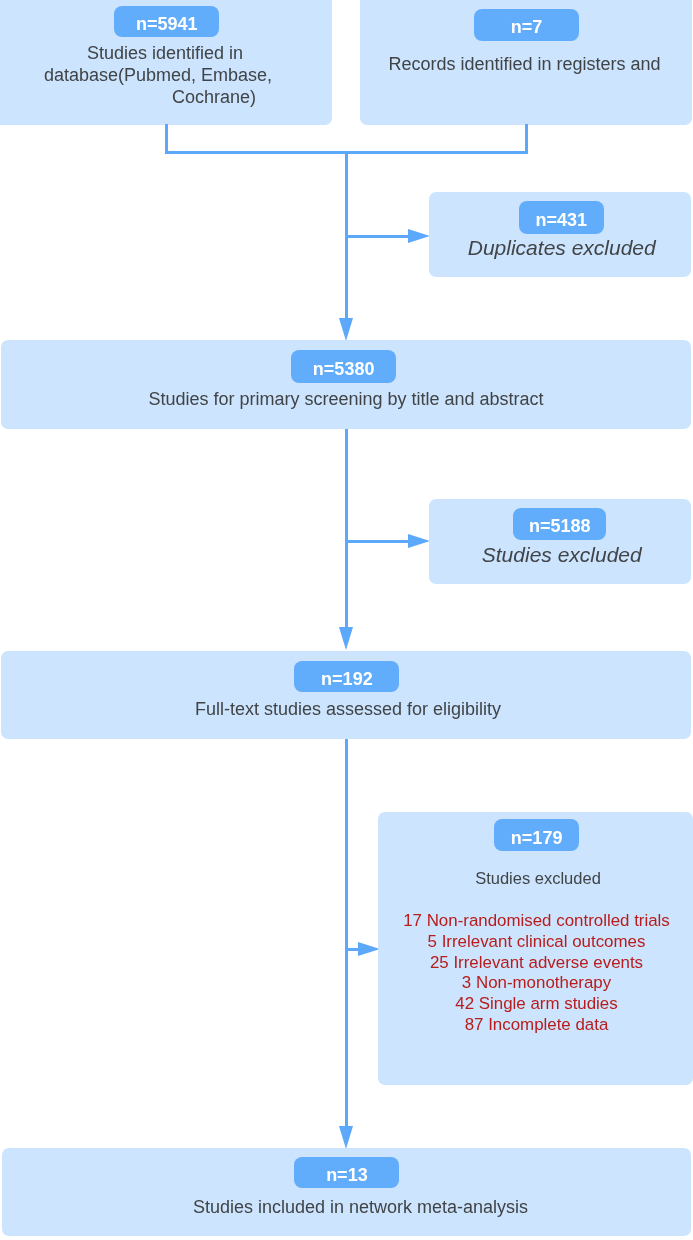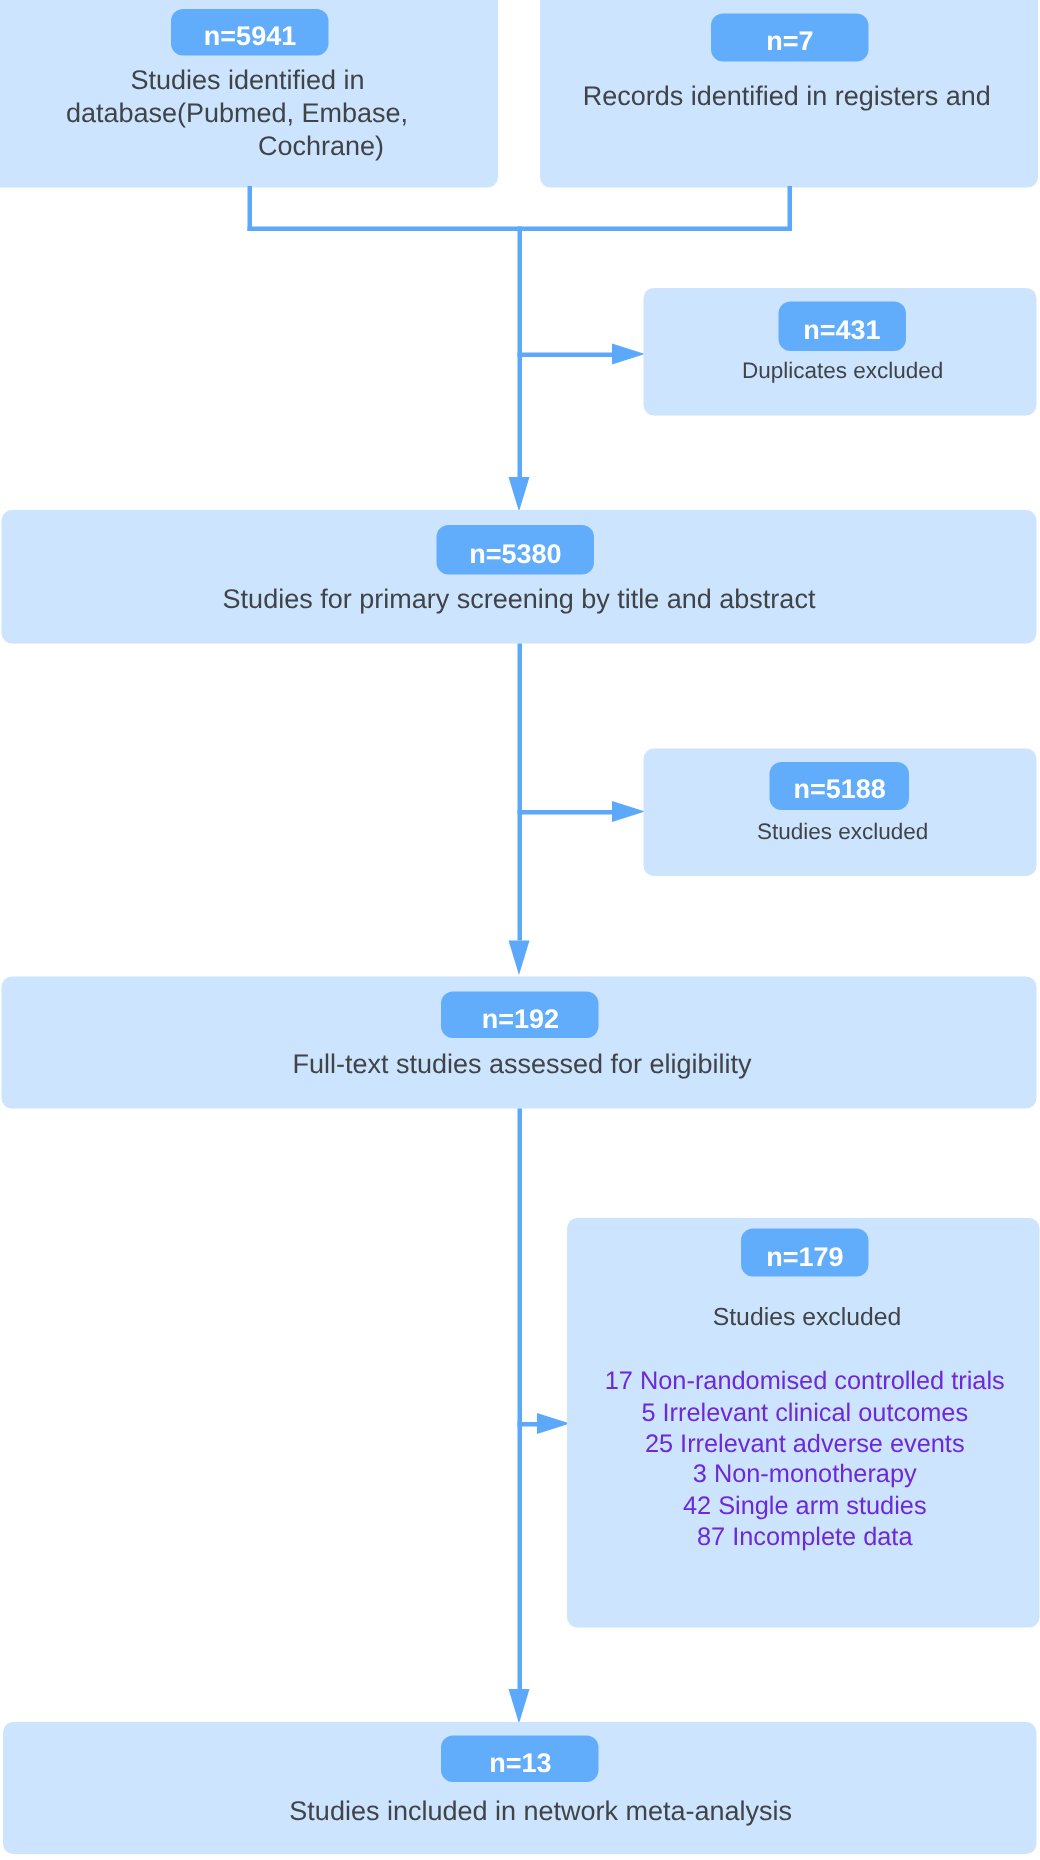--- a/index.html
+++ b/index.html
@@ -11,24 +11,24 @@
 
   .box{position:absolute;background:#cce4fd;border-radius:7px;box-sizing:border-box;}
 
   .badge{position:absolute;background:#62adfb;border-radius:8px;
          color:#ffffff;font-weight:bold;font-size:18px;line-height:1;
          display:flex;align-items:center;justify-content:center;padding-top:5px;box-sizing:border-box;}
 
   .btxt{position:absolute;color:#404447;font-size:18px;line-height:22px;
         text-align:center;white-space:nowrap;}
 
-  .reasons{position:absolute;color:#6d28d9;font-size:16.9px;line-height:20.7px;
+  .reasons{position:absolute;color:#b91c1c;font-size:16.9px;line-height:20.7px;
            text-align:center;white-space:nowrap;}
 
-  .fs17{font-size:15px;}
+  .fs17{font-size:21px;font-style:italic;}
   .fs16{font-size:16.5px;}
   .ln{position:absolute;background:#5ca8fa;}
   .arrowhead{position:absolute;width:0;height:0;}
   .ah-down{border-left:7.5px solid transparent;border-right:7.5px solid transparent;border-top:23.5px solid #5ca8fa;}
   .ah-right{border-top:7.3px solid transparent;border-bottom:7.3px solid transparent;border-left:22px solid #5ca8fa;}
 </style>
 </head>
 <body>
 
 <div id="stage">

